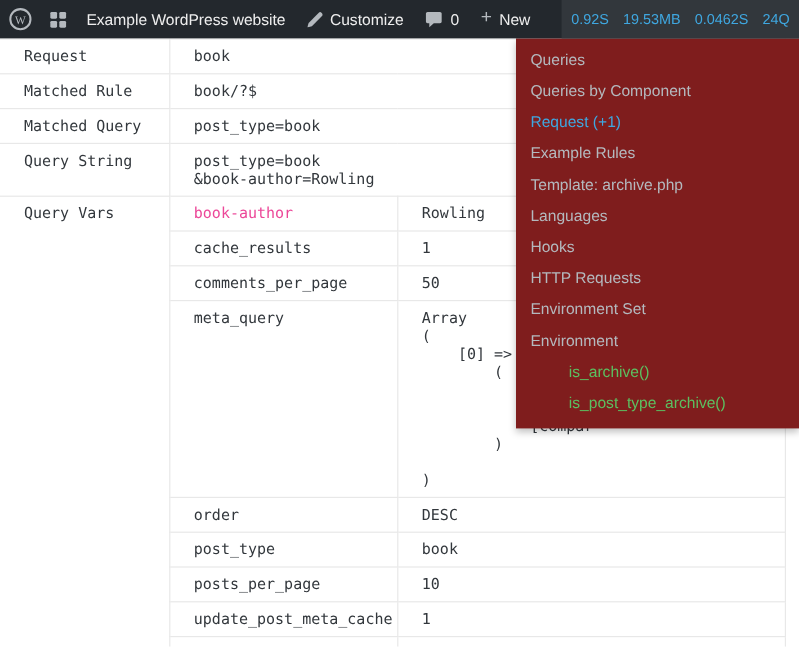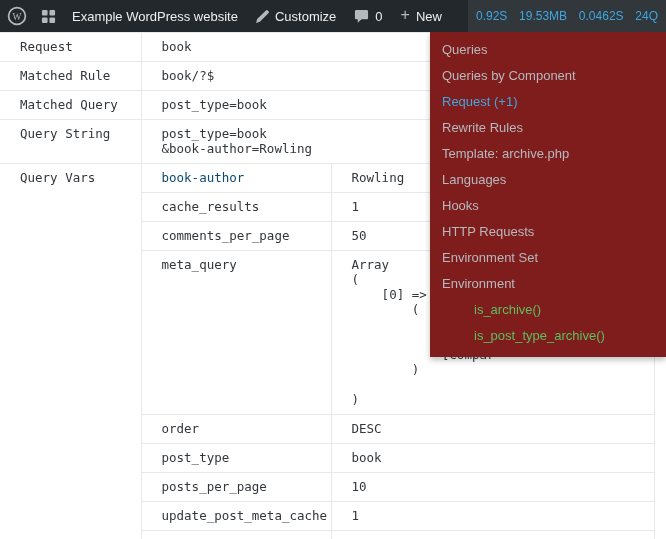--- a/index.html
+++ b/index.html
@@ -55,21 +55,21 @@
   }
   .qm-table th, .qm-table td {
     border: 1px solid #e8e8e8;
     padding: 6px 20px 7px;
     text-align: left; vertical-align: top; font-weight: 400;
   }
   .qm-table tr > :first-child { border-left: none; }
   .key-cell { white-space: nowrap; }
   .multiline { white-space: pre-line; }
   .preformatted { white-space: pre; }
-  .hl-var { color: #0c4a6e; }
+  .hl-var { color: #ec4899; }
 </style>
 </head>
 <body>
 
 <div class="admin-bar">
 
   <div class="ab-item ab-icon-only">
     <span>
       <svg width="20" height="20" viewBox="0 0 20 20">
         <circle cx="10" cy="10" r="8.4" fill="none" stroke="#b4b9be" stroke-width="1.7"></circle>
@@ -197,21 +197,21 @@
         <td>1</td>
       </tr>
     </tbody>
   </table>
 </div>
 
 <div class="qm-menu">
   <div class="qm-menu-item">Queries</div>
   <div class="qm-menu-item">Queries by Component</div>
   <div class="qm-menu-item active">Request (+1)</div>
-  <div class="qm-menu-item">Rewrite Rules</div>
+  <div class="qm-menu-item">Example Rules</div>
   <div class="qm-menu-item">Template: archive.php</div>
   <div class="qm-menu-item">Languages</div>
   <div class="qm-menu-item">Hooks</div>
   <div class="qm-menu-item">HTTP Requests</div>
   <div class="qm-menu-item">Environment Set</div>
   <div class="qm-menu-item">Environment</div>
   <div class="qm-menu-item true-cond">is_archive()</div>
   <div class="qm-menu-item true-cond">is_post_type_archive()</div>
 </div>
 

